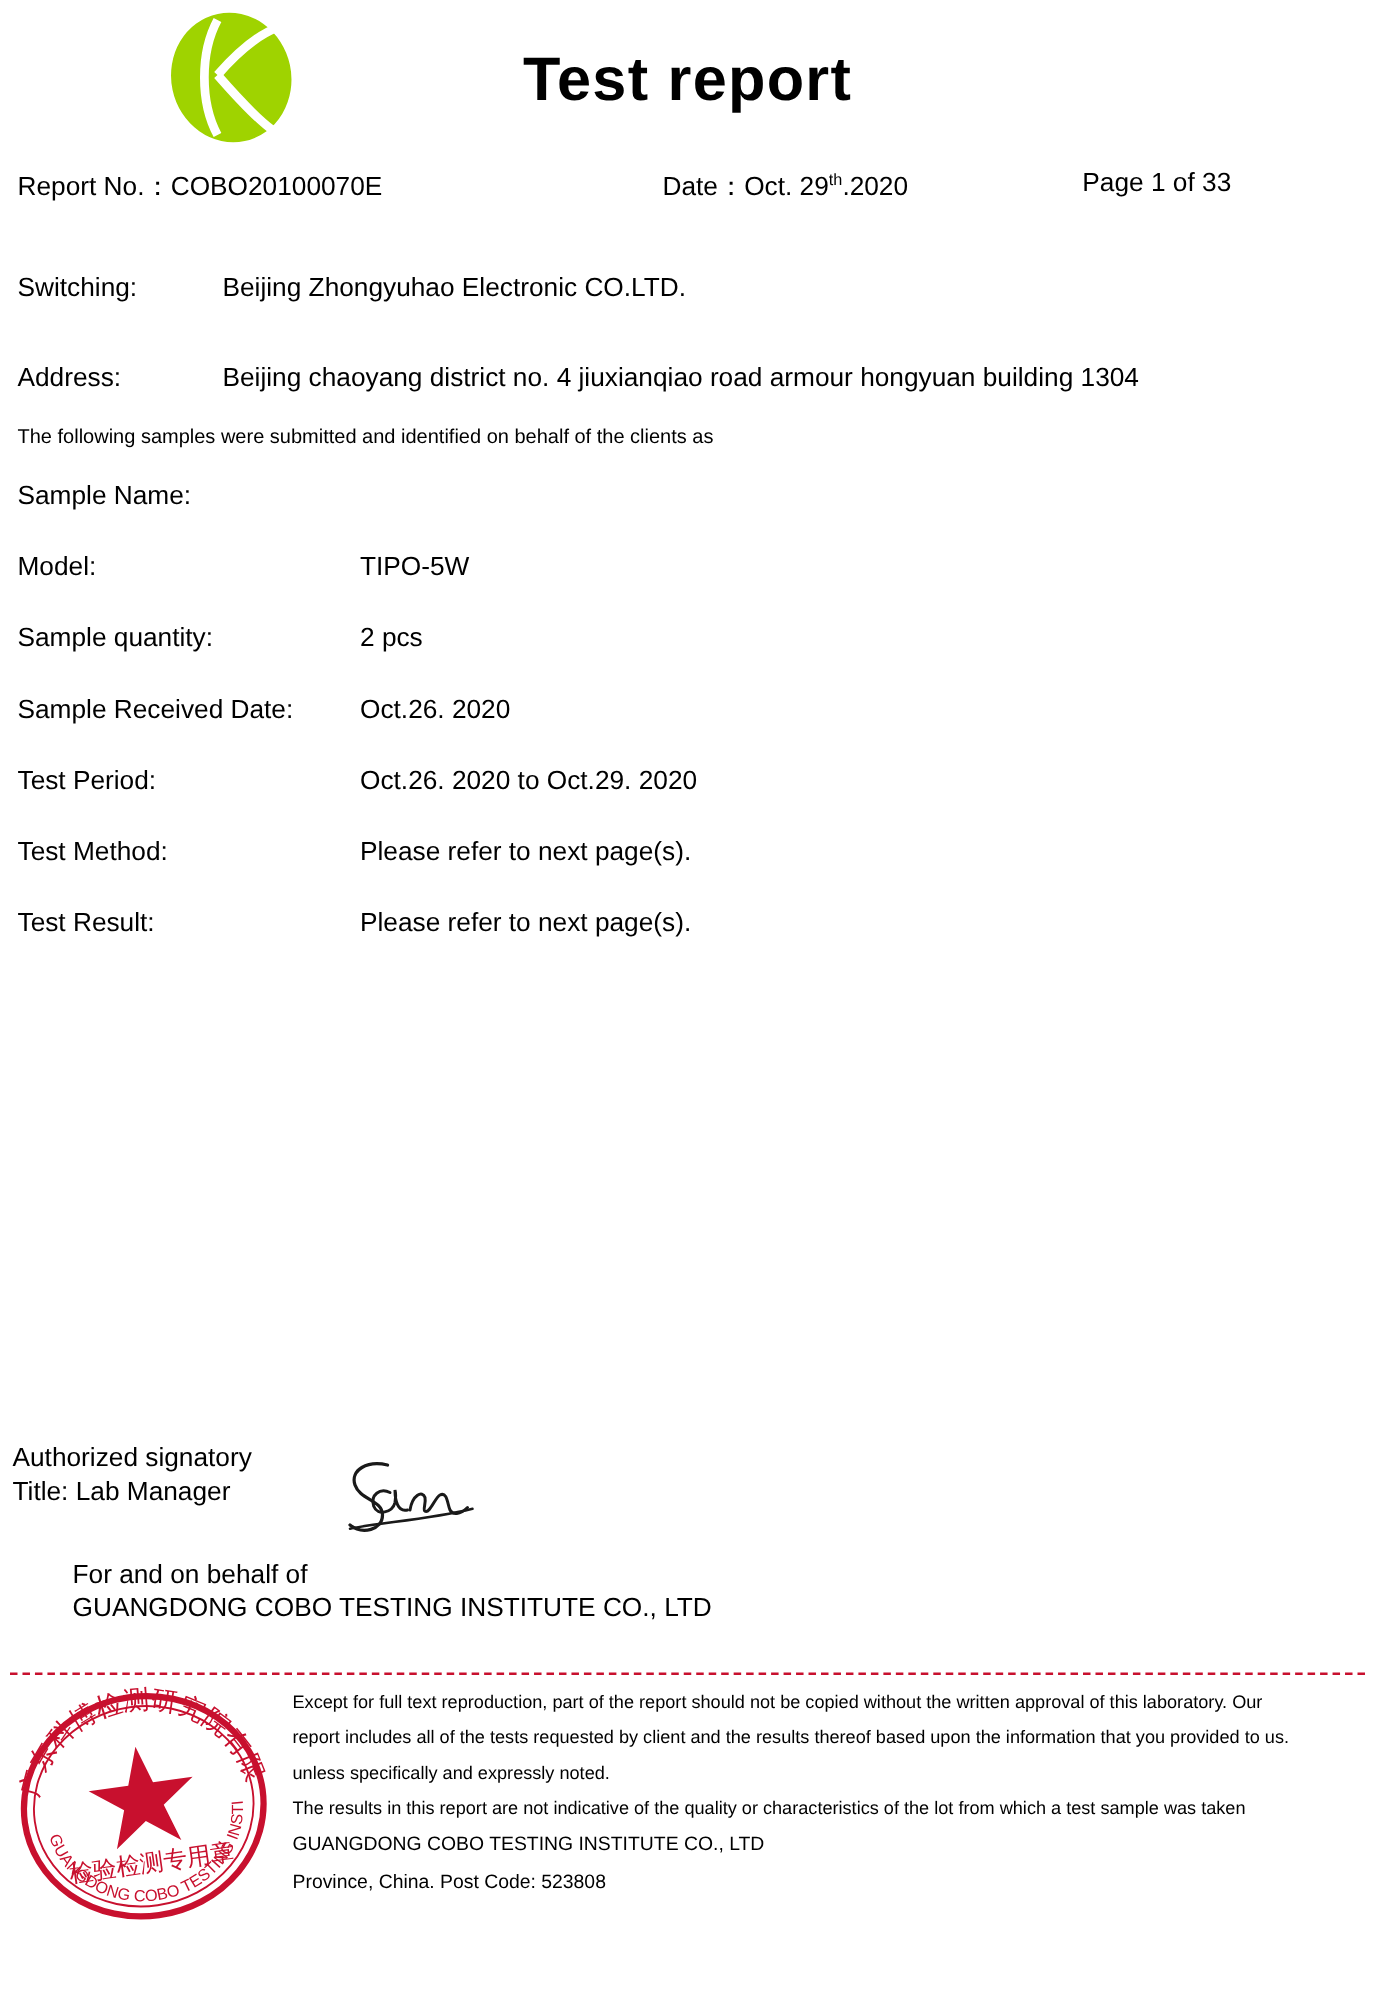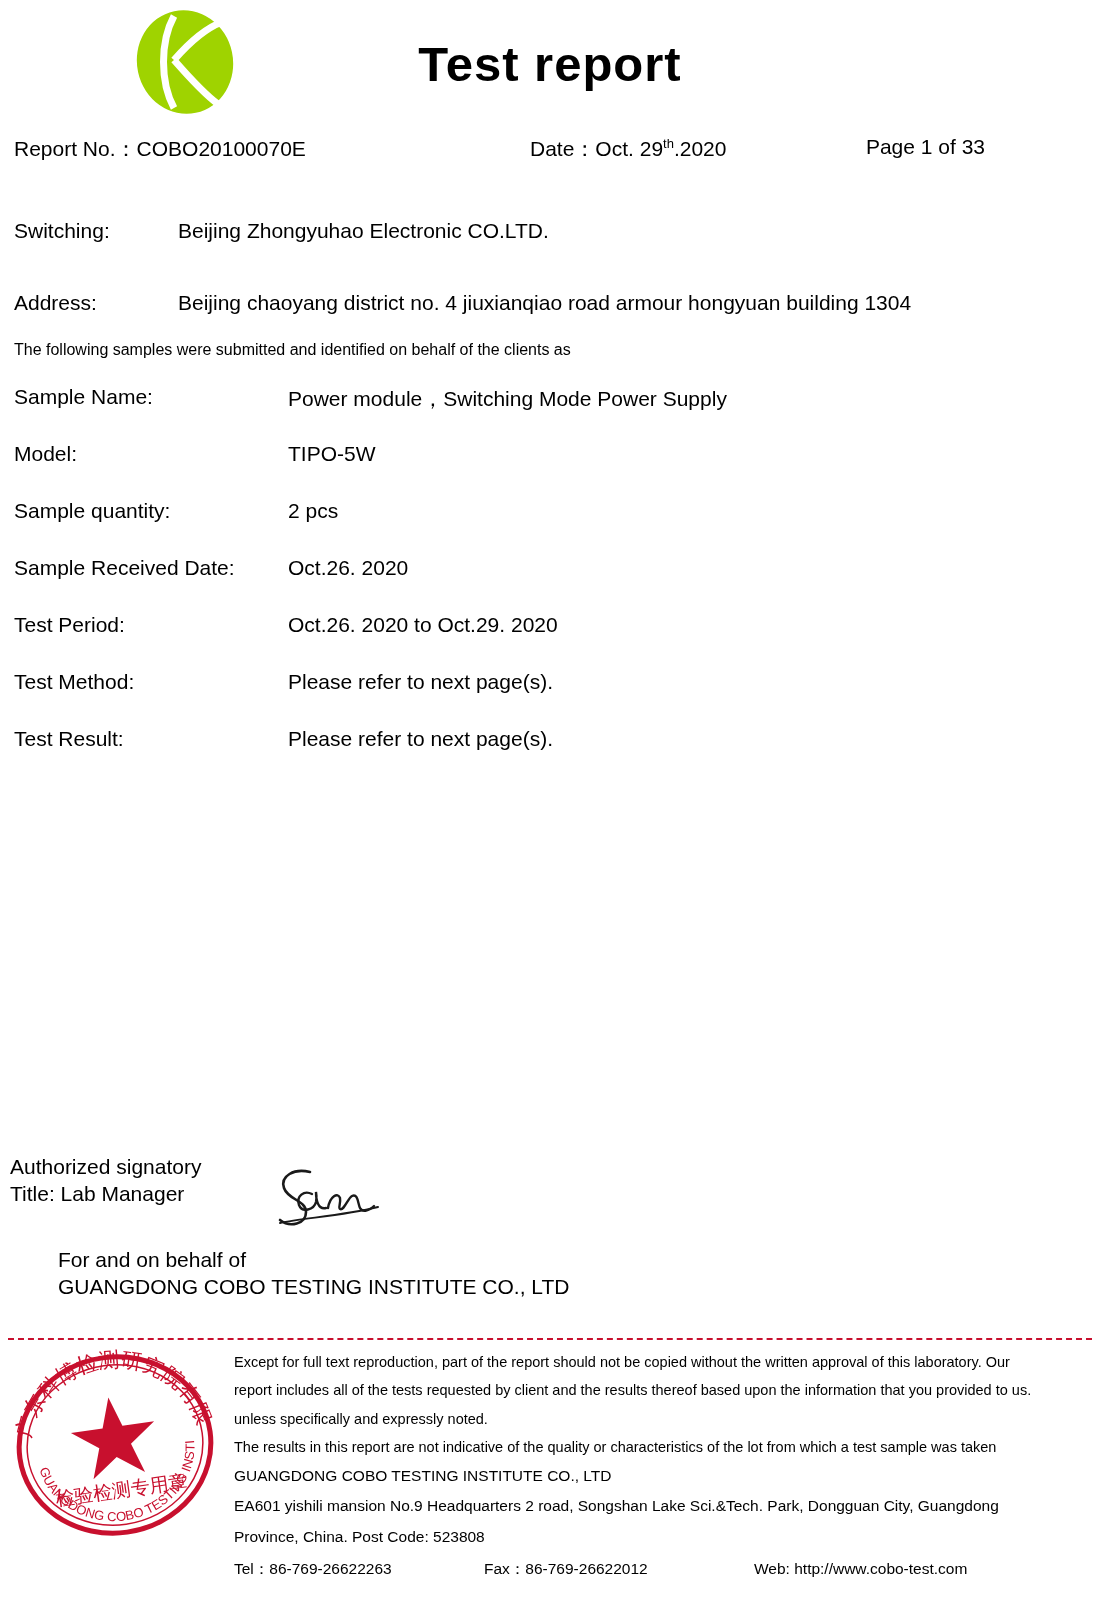--- a/index.html
+++ b/index.html
@@ -185,21 +185,20 @@
   <div class="field-row" style="margin-top:44px;">
     <div class="field-label">Address:</div>
     <div class="field-value">Beijing chaoyang district no. 4 jiuxianqiao road armour hongyuan building 1304</div>
   </div>
 
   <div class="intro">The following samples were submitted and identified on behalf of the clients as</div>
 
   <div class="sample-rows">
     <div class="sample-row">
       <div class="sample-label">Sample Name:</div>
-      <div class="sample-value">Power module，Switching Mode Power Supply</div>
     </div>
     <div class="sample-row">
       <div class="sample-label">Model:</div>
       <div class="sample-value">TIPO-5W</div>
     </div>
     <div class="sample-row">
       <div class="sample-label">Sample quantity:</div>
       <div class="sample-value">2 pcs</div>
     </div>
     <div class="sample-row">
@@ -259,22 +258,16 @@
       </g>
     </svg>
   </div>
 
   <div class="footer-text">
     <p class="fp">Except for full text reproduction, part of the report should not be copied without the written approval of this laboratory. Our</p>
     <p class="fp">report includes all of the tests requested by client and the results thereof based upon the information that you provided to us.</p>
     <p class="fp">unless specifically and expressly noted.</p>
     <p class="fp">The results in this report are not indicative of the quality or characteristics of the lot from which a test sample was taken</p>
     <p class="fp footer-strong">GUANGDONG COBO TESTING INSTITUTE CO., LTD</p>
-    <p class="fp footer-addr">EA601 yishili mansion No.9 Headquarters 2 road, Songshan Lake Sci.&amp;Tech. Park, Dongguan City, Guangdong</p>
     <p class="fp footer-addr">Province, China. Post Code: 523808</p>
-    <div class="footer-tel">
-      <span class="f-tel">Tel：86-769-26622263</span>
-      <span class="f-fax">Fax：86-769-26622012</span>
-      <span class="f-web">Web: http://www.cobo-test.com</span>
-    </div>
   </div>
 
 </div>
 
 </body></html>

